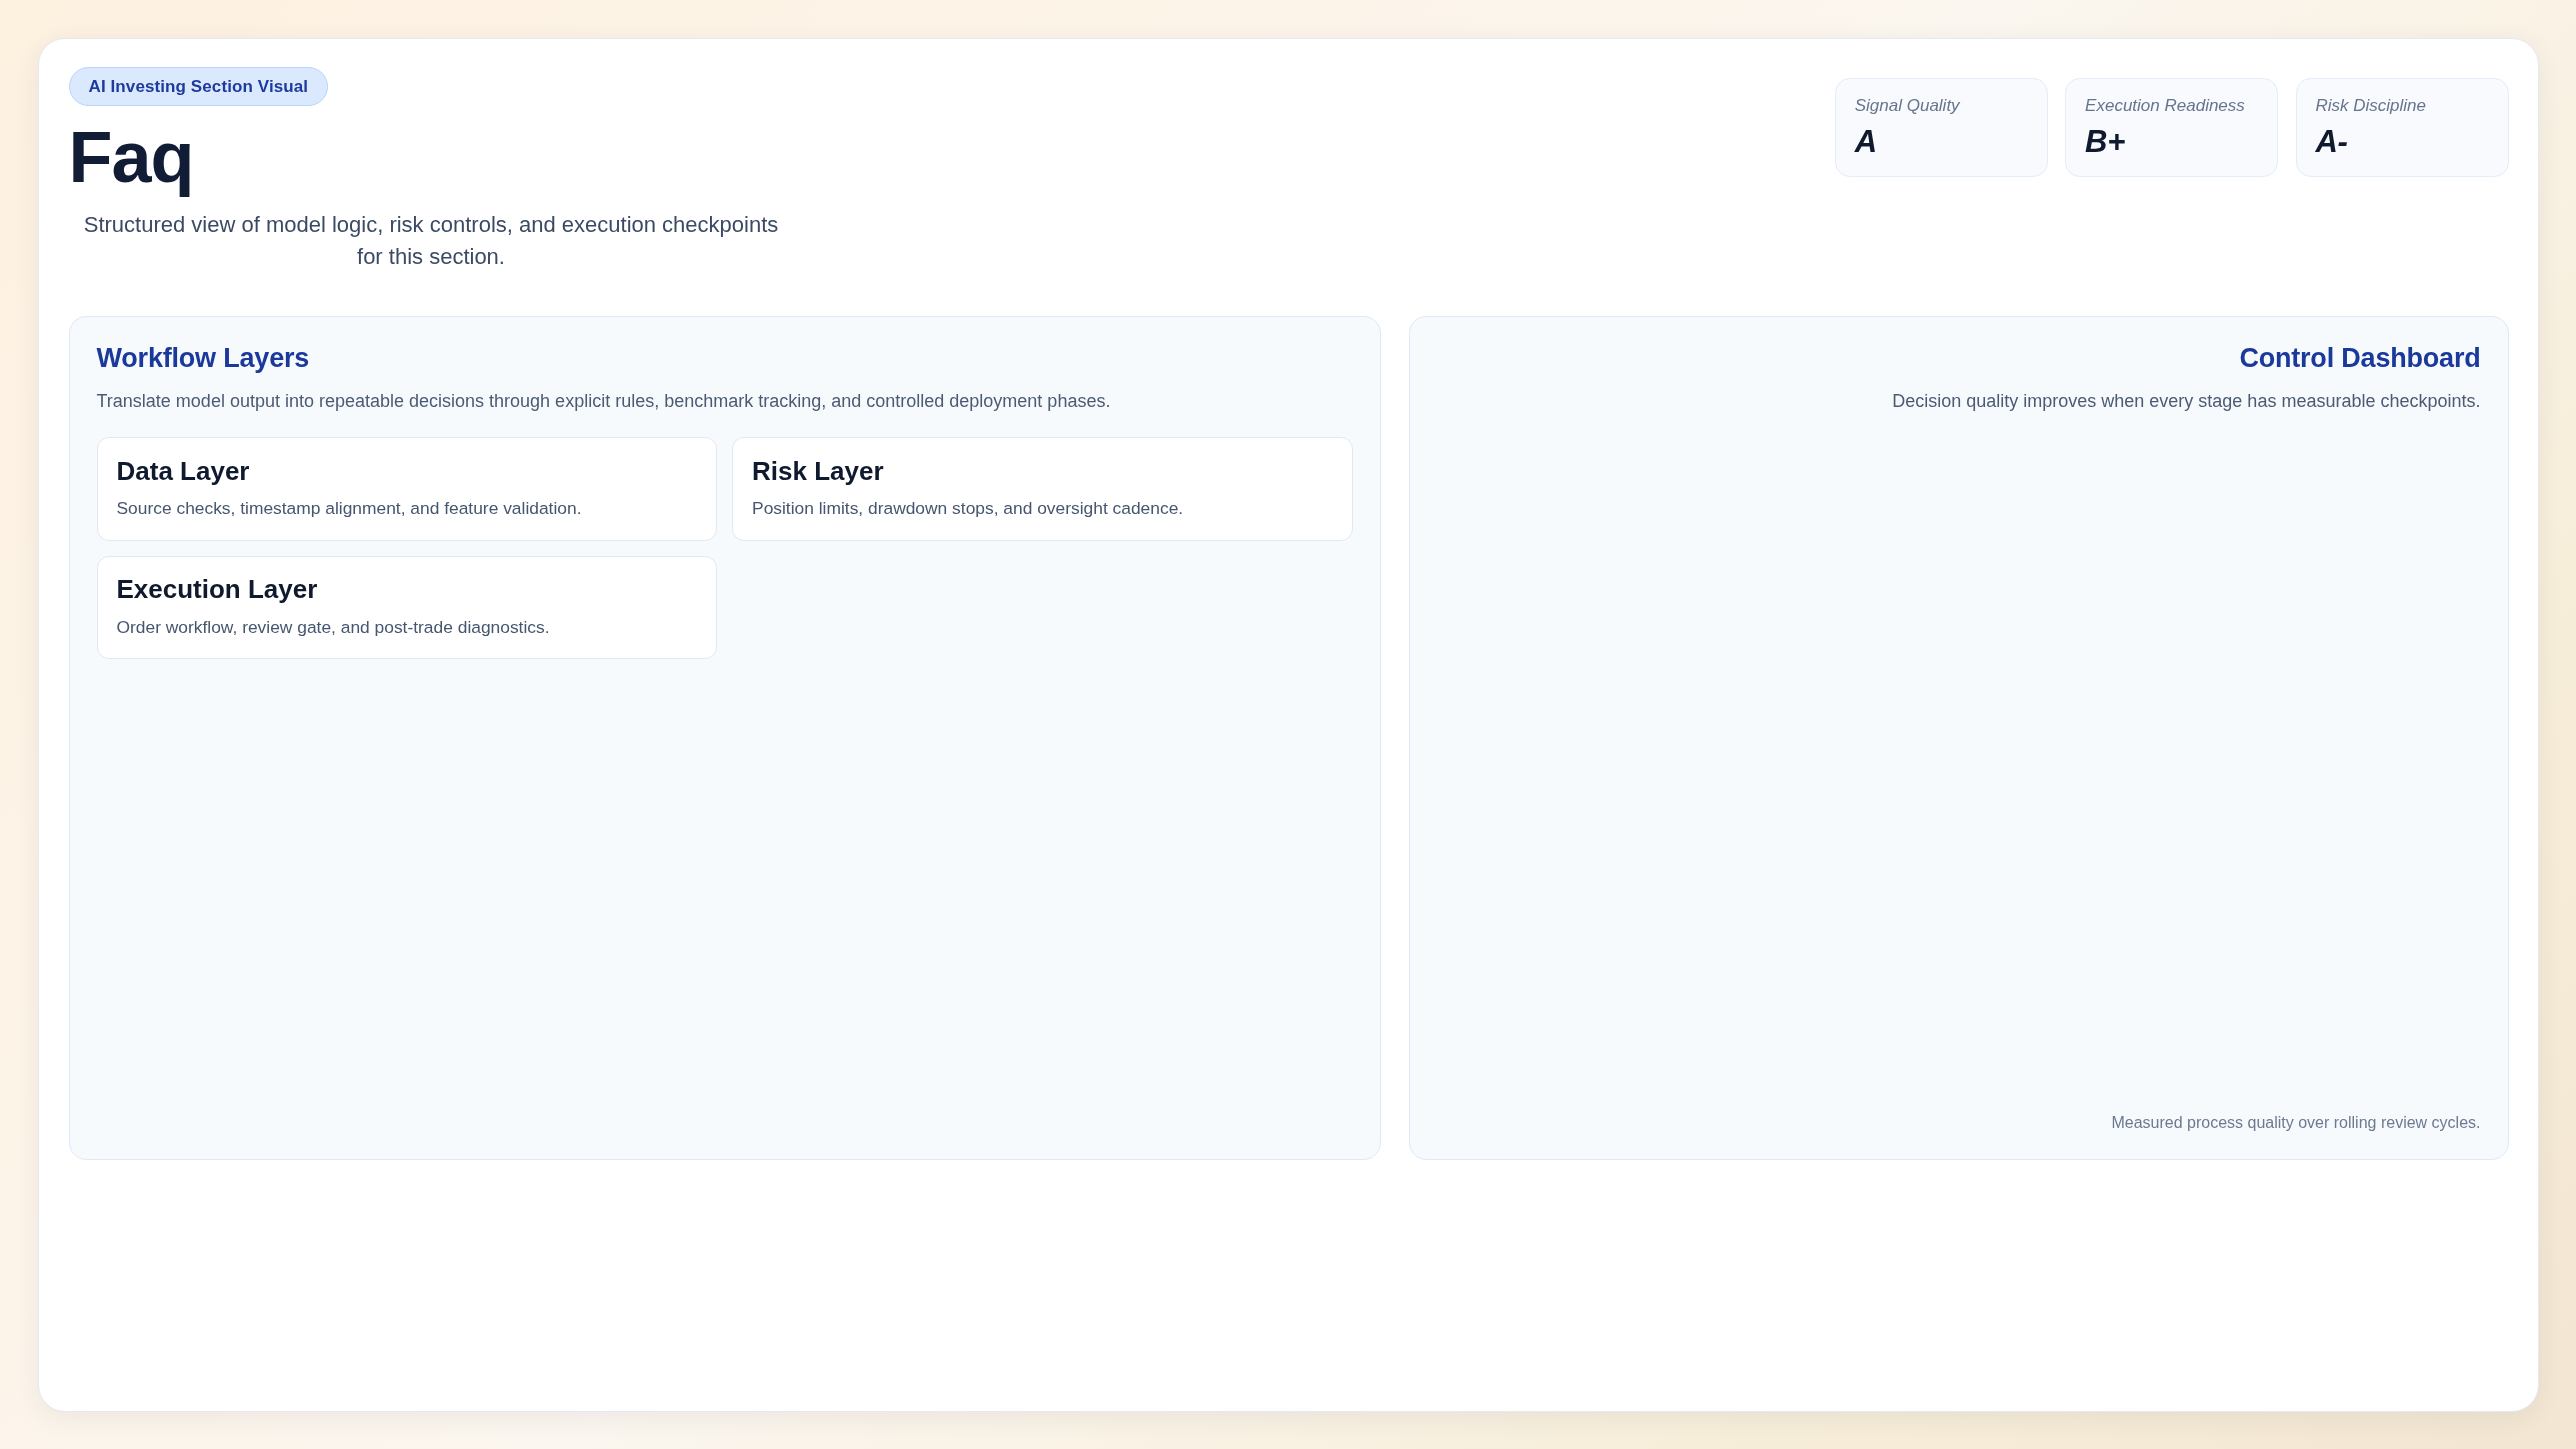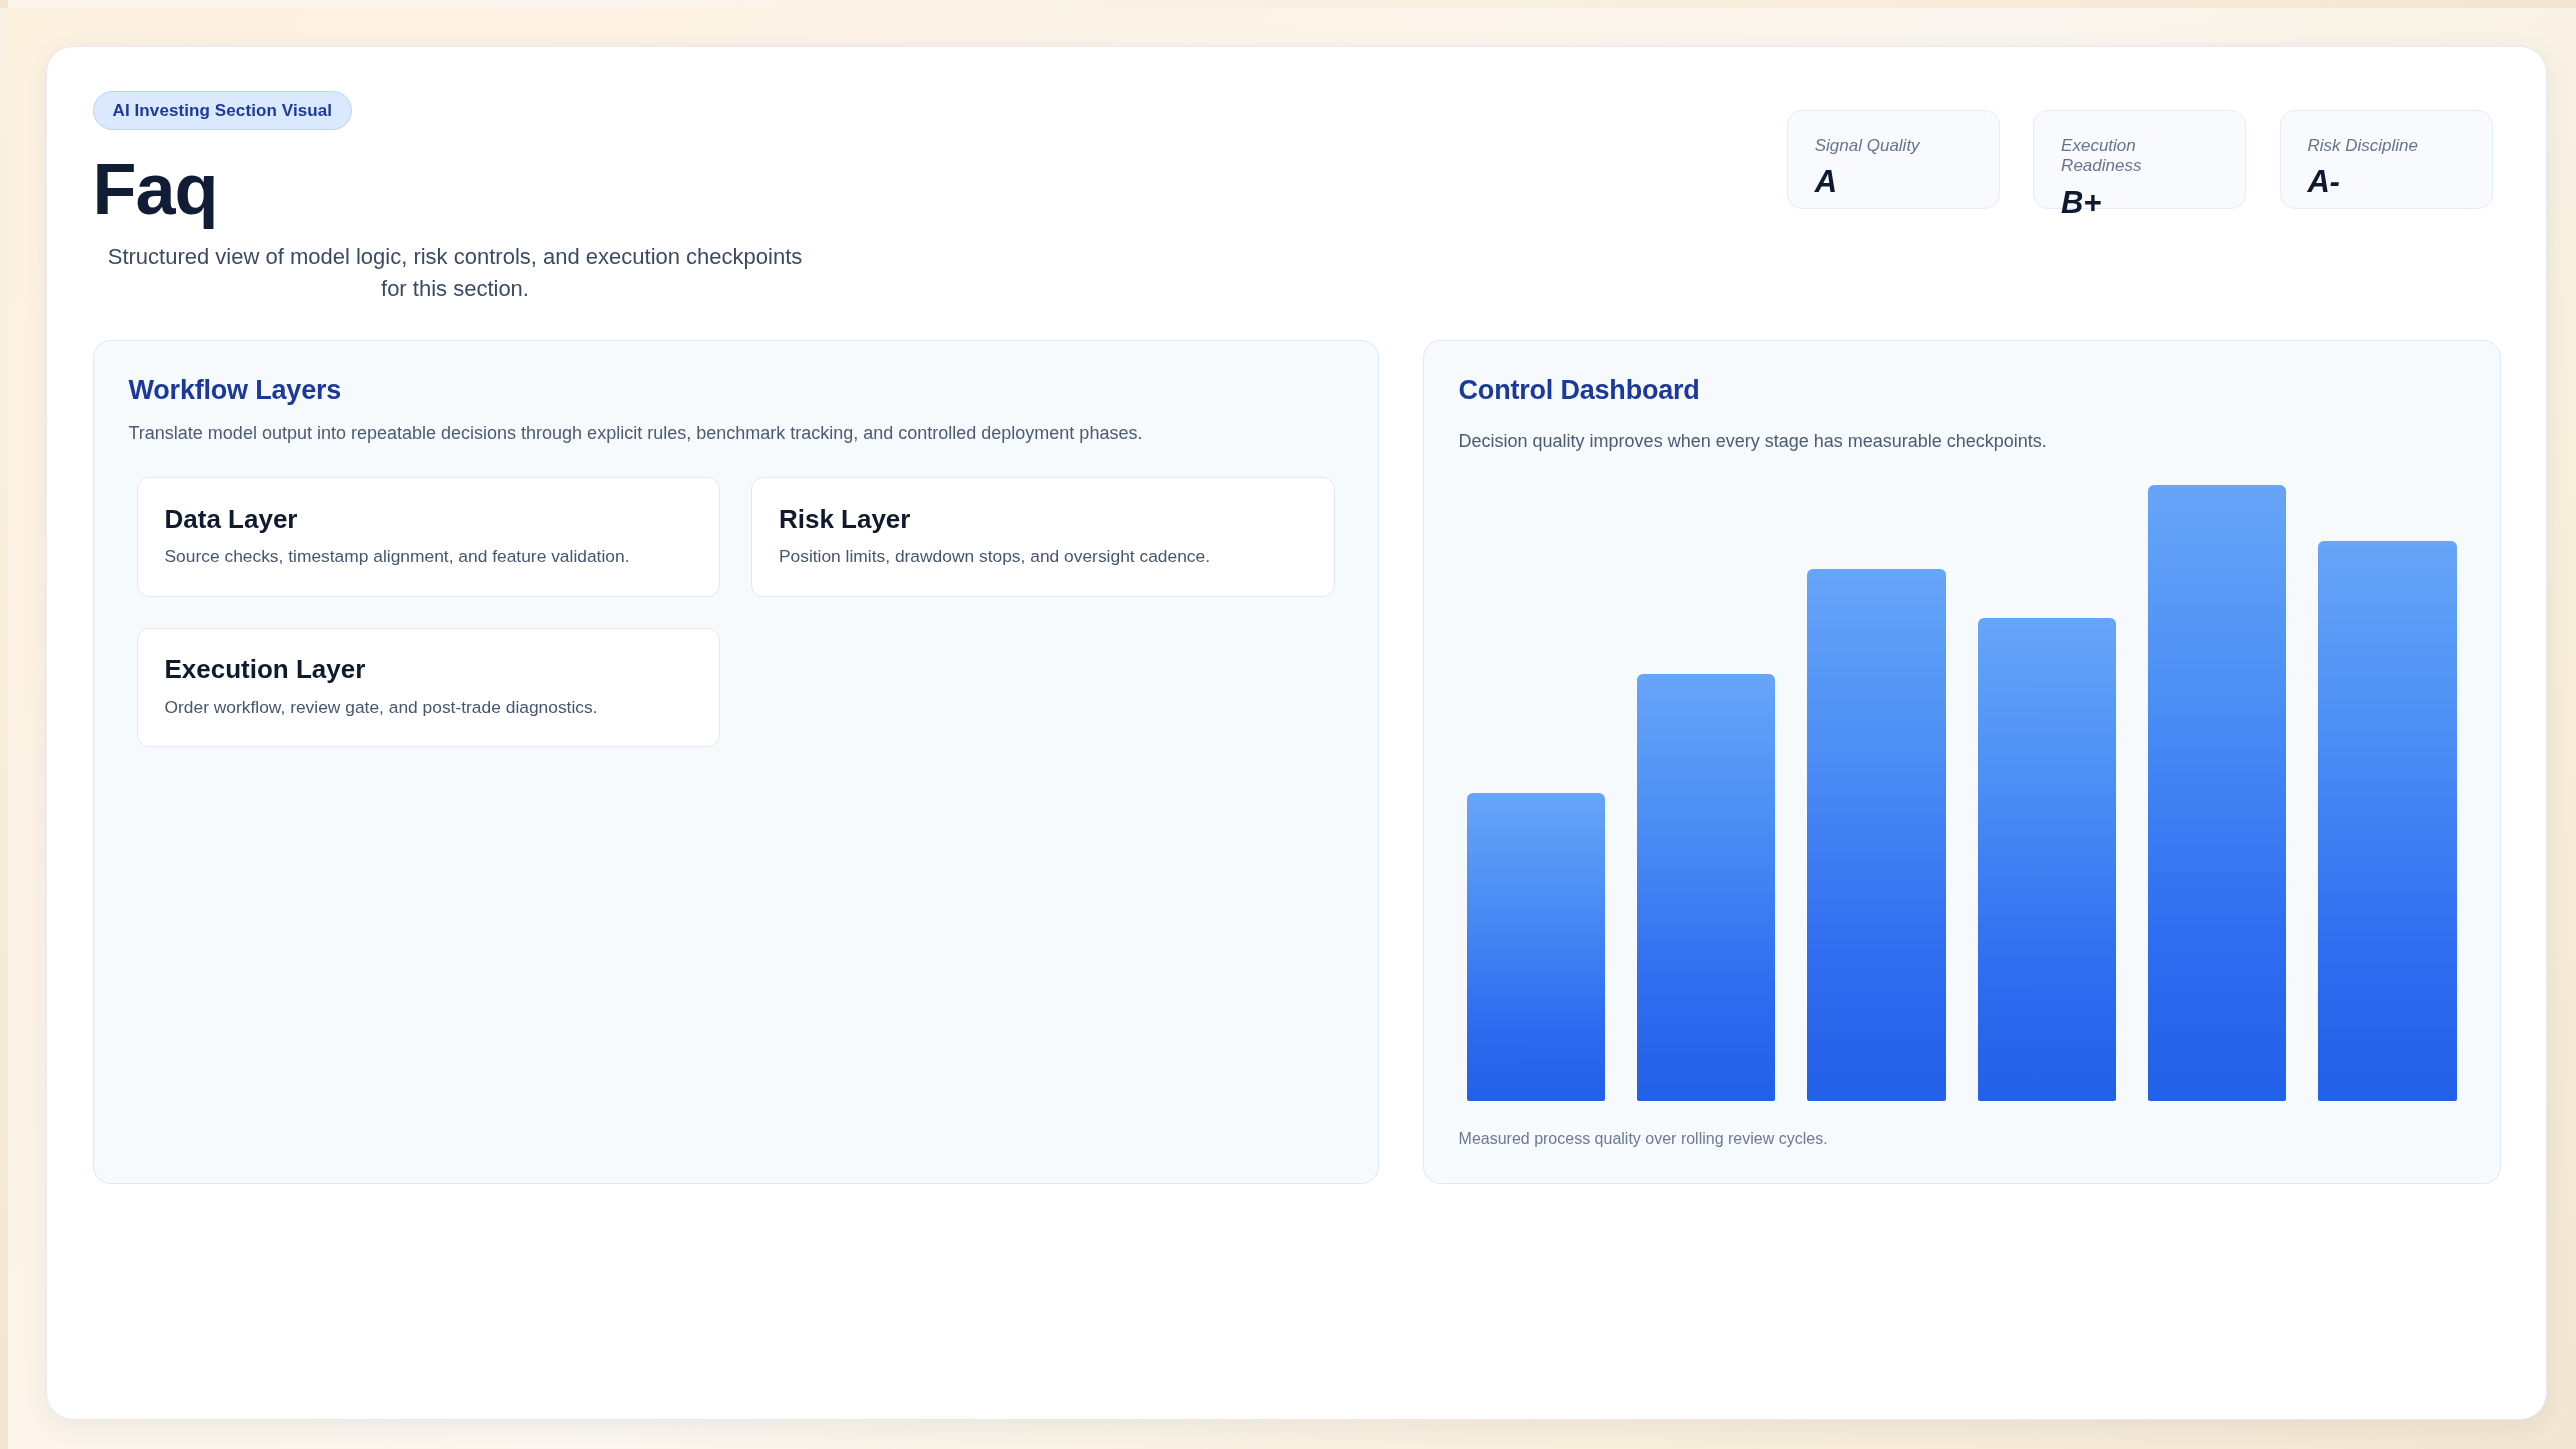--- a/index.html
+++ b/index.html
@@ -1,15 +1,15 @@
 <!DOCTYPE html>
 <html style="font-size:10.7px"><head>
 <meta charset="utf-8">
 <style>
-  * { margin:8px; padding:0; box-sizing:border-box; }
+  * { margin:0; padding:0; box-sizing:border-box; }
   html, body { width:2576px; height:1449px; }
   body {
     font-family:"Liberation Sans", sans-serif;
     background:linear-gradient(135deg,#fdf1e0 0%,#fdf4e8 28%,#fbf6ef 50%,#f7eeda 78%,#f3e6d2 100%);
     overflow:hidden;
   }
 
   
   .shell{
     position:absolute; left:38px; top:38px; width:2501px; height:1374px;
@@ -47,21 +47,21 @@
   .metric-value{ font-size:31px; font-weight:bold; color:#0f1a2e; margin-top:8px; letter-spacing:-0.3px; }
 
   
   .panels{ display:flex; gap:28px; margin-top:8px; }
   .panel{
     background:#f7fafd; border:1.3px solid #dde9f9; border-radius:17.4px;
     padding:25.5px 27px 27px 27px;
     height:844px;
   }
   .panel-left{ width:1315px; }
-  .panel-right{ width:1102px; display:flex; flex-direction:column; }
+  .panel-right{ width:1102px; display:flex; flex-direction:column;align-items:flex-end; }
   .panel-title{ font-size:27px; font-weight:bold; color:#1b389b; letter-spacing:-0.2px; }
   .panel-sub{ font-size:18px; color:#4b5b74; line-height:1.45; margin-top:14.8px; }
 
   
   .layer-grid{
     display:grid; grid-template-columns:1fr 1fr; gap:14.8px; margin-top:23px;
   }
   .layer-card{
     background:#ffffff; border:1.3px solid #e2e8f2; border-radius:12px;
     padding:17.4px 19px 19px 19px;

